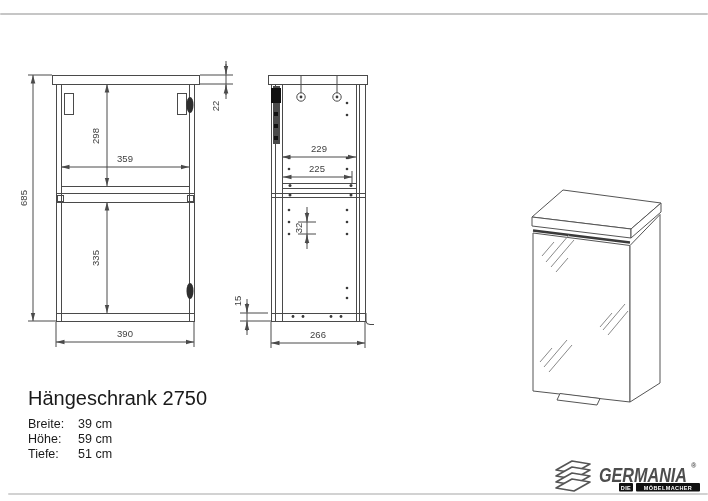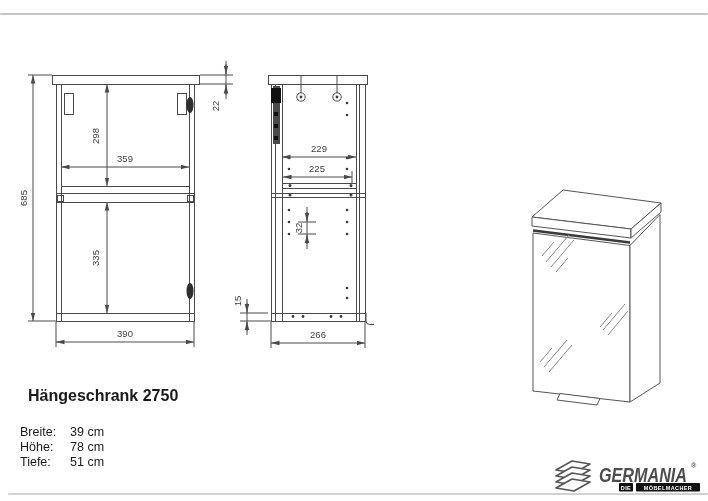--- a/index.html
+++ b/index.html
@@ -10,22 +10,22 @@
   .rule-bottom{left:8px;top:493px;width:700px;height:2px;background:#d2d2d2;}
   svg{position:absolute;left:0;top:0;}
   .st{stroke:#4a4a4a;stroke-width:1;fill:none;}
   .stw{stroke:#4a4a4a;stroke-width:1;fill:#ffffff;}
   .crisp{shape-rendering:crispEdges;}
   .dim{font:9.5px "Liberation Sans",sans-serif;fill:#404040;text-anchor:middle;}
   .dark{fill:#2e2e2e;stroke:none;}
   .dot{fill:#3a3a3a;stroke:none;}
   .p3d{stroke:#555555;stroke-width:1;fill:#ffffff;stroke-linejoin:round;}
   .hatch{stroke:#8a8a8a;stroke-width:1;fill:none;}
-  .title{position:absolute;left:28px;top:387px;font-size:16px;font-weight:bold;color:#1a1a1a;}
-  .specs{position:absolute;left:20px;top:417px;font-size:12.5px;line-height:15px;color:#1a1a1a;margin-top:8px;}
+  .title{position:absolute;left:28px;top:387px;font-size:20px;font-weight:normal;color:#1a1a1a;}
+  .specs{position:absolute;left:28px;top:417px;font-size:12.5px;line-height:15px;color:#1a1a1a;}
   .specs .lbl{display:inline-block;width:50px;}
   .logo-text{font-family:"Liberation Sans",sans-serif;font-weight:bold;font-style:italic;fill:#4d4d4d;}
   .tag-text{font:bold 5.5px "Liberation Sans",sans-serif;fill:#ffffff;text-anchor:middle;letter-spacing:.4px;}
 </style>
 </head>
 <body>
 
 <div class="canvas">
 
   <div class="rule rule-top"></div>
@@ -202,19 +202,19 @@
       <rect x="636" y="483" width="64" height="8.5" rx="1" fill="#111111"></rect>
       <text class="tag-text" x="626" y="489.5">DIE</text>
       <text class="tag-text" x="668" y="489.5">MÖBELMACHER</text>
     </g>
   </svg>
 
   <div class="title">Hängeschrank 2750</div>
 
   <div class="specs">
     <div><span class="lbl">Breite:</span><span>39 cm</span></div>
-    <div><span class="lbl">Höhe:</span><span>78 cm</span></div>
+    <div><span class="lbl">Höhe:</span><span>59 cm</span></div>
     <div><span class="lbl">Tiefe:</span><span>51 cm</span></div>
   </div>
 
   <div class="rule rule-bottom"></div>
 
 </div>
 
 </body></html>

